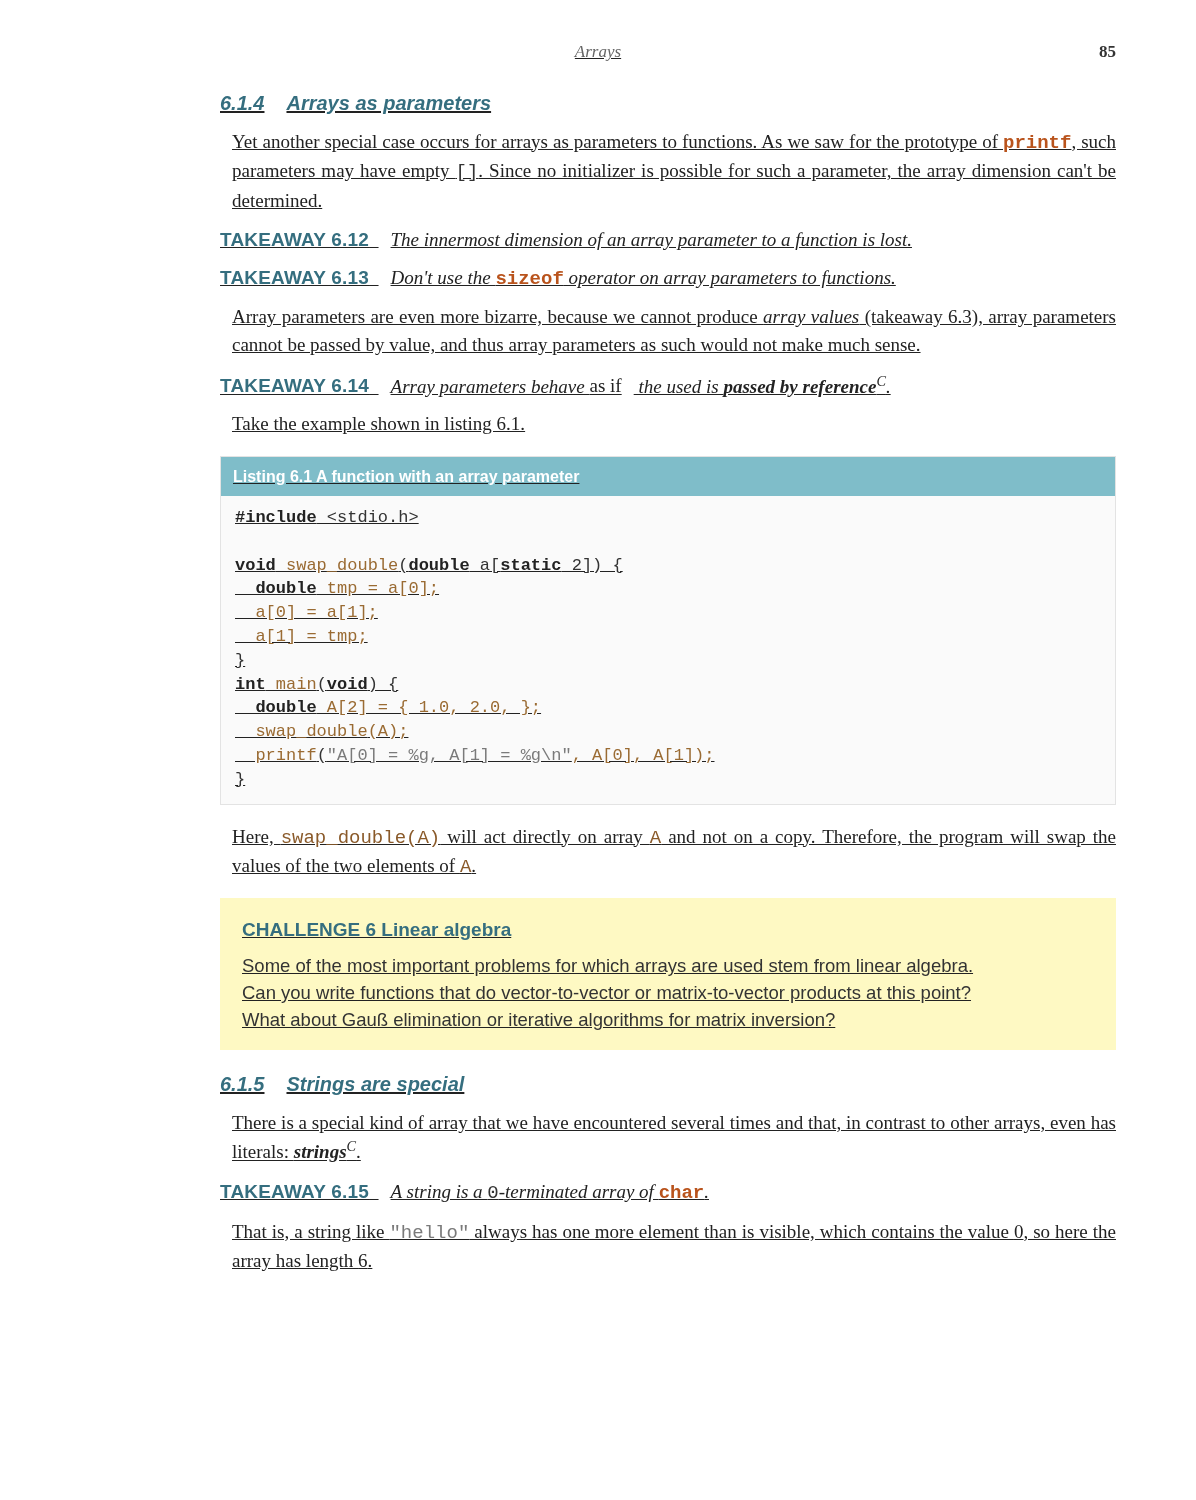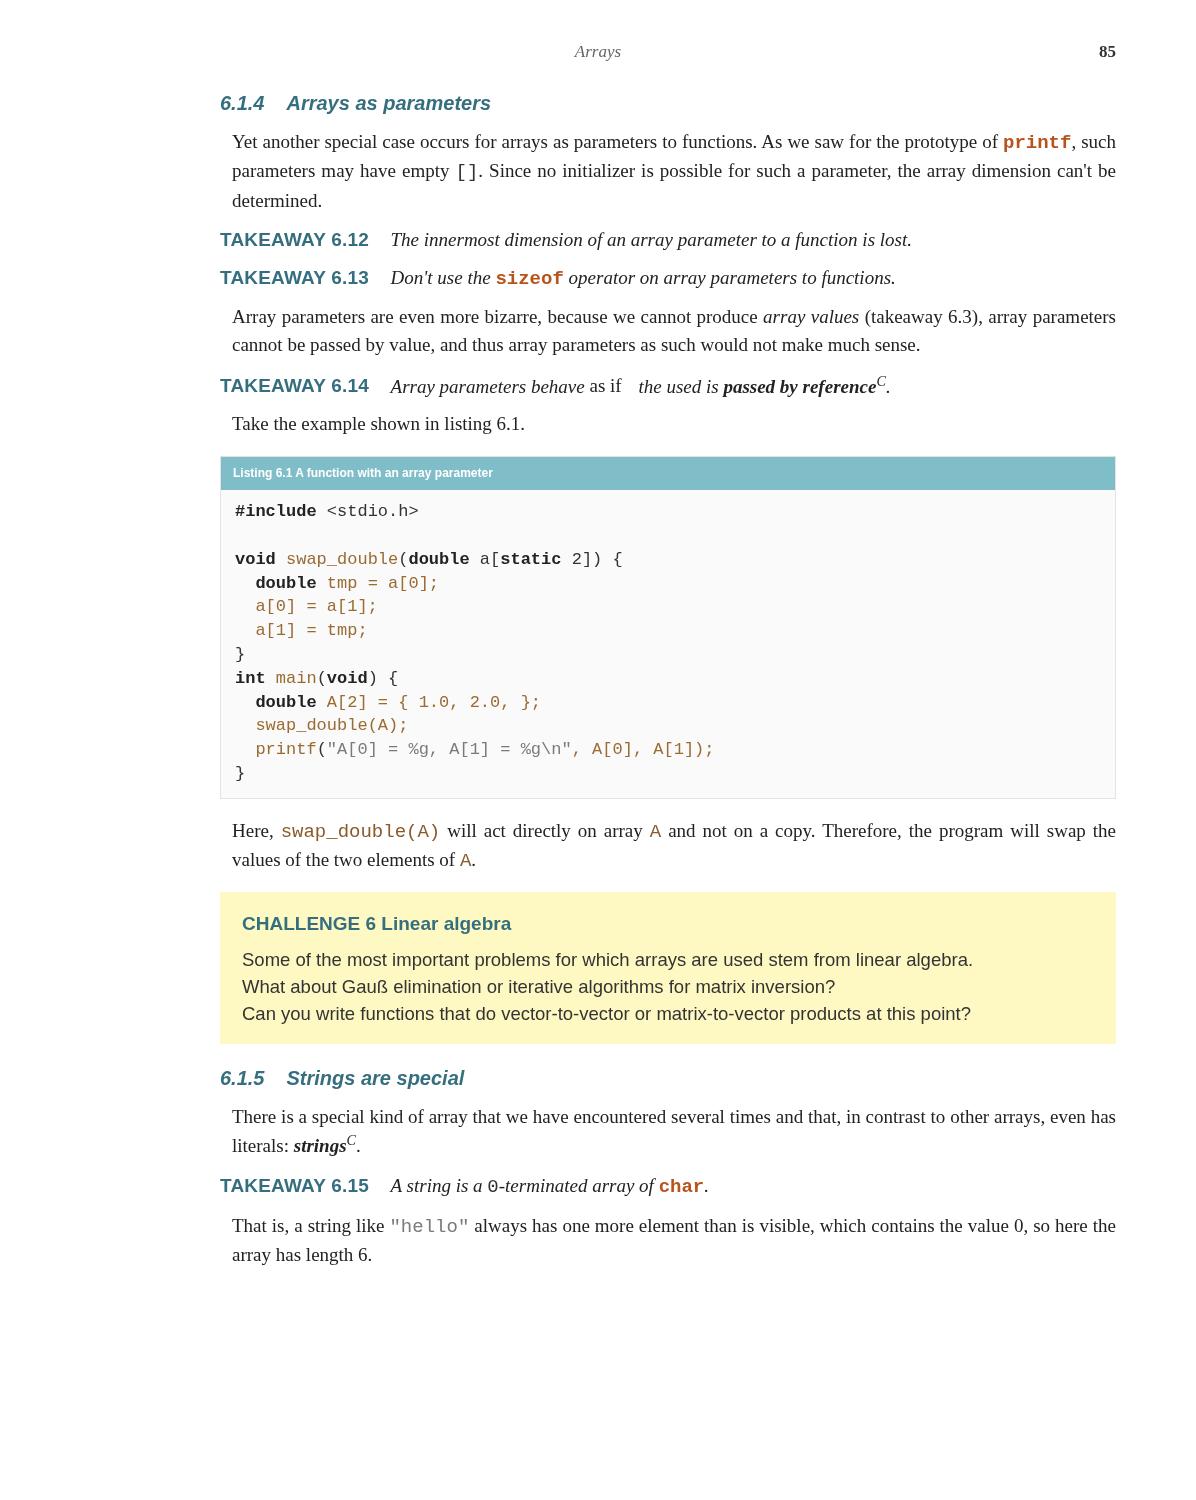--- a/index.html
+++ b/index.html
@@ -7,20 +7,21 @@
     padding: 0;
     font-family: Georgia, 'Times New Roman', serif;
     background: #fff;
     color: #222;
     width: 1196px;
     font-size: 19px;
     line-height: 1.45;
   }
   .page {
     padding: 40px 80px 60px 80px;
+    text-decoration: underline;
   }
   .running-header {
     display: flex;
     justify-content: center;
     position: relative;
     font-style: italic;
     color: #666;
     font-size: 17px;
     margin-bottom: 24px;
   }
@@ -77,21 +78,21 @@
   .listing {
     margin: 18px 0 18px 0;
     border: 1px solid #e3e3e3;
     background: #fafafa;
   }
   .listing-head {
     background: #7fbdc9;
     color: #fff;
     font-family: Arial, Helvetica, sans-serif;
     font-weight: bold;
-    font-size: 12px;
+    font-size: 16px;
     padding: 8px 12px;
   }
   .listing-body {
     padding: 10px 14px 12px 14px;
     font-family: 'Courier New', monospace;
     font-size: 17px;
     line-height: 1.4;
     white-space: pre;
     color: #333;
   }
@@ -173,22 +174,22 @@
 <span>}</span></div>
     </div>
 
     <div class="para">
       <span>Here, </span><span class="code-inline-brown">swap_double(A)</span><span> will act directly on array </span><span class="code-inline-brown">A</span><span> and not on a copy.  Therefore, the program will swap the values of the two elements of </span><span class="code-inline-brown">A</span><span>.</span>
     </div>
 
     <div class="challenge">
       <div class="challenge-title">CHALLENGE 6 Linear algebra</div>
       <p>Some of the most important problems for which arrays are used stem from linear algebra.</p>
+      <p>Can you write functions that do vector-to-vector or matrix-to-vector products at this point?</p>
       <p>What about Gauß elimination or iterative algorithms for matrix inversion?</p>
-      <p>Can you write functions that do vector-to-vector or matrix-to-vector products at this point?</p>
     </div>
 
   </div>
 
   <div class="section-head" style="margin-left:96px">
     <span class="num">6.1.5</span>
     <span>Strings are special</span>
   </div>
 
   <div class="body-col">

